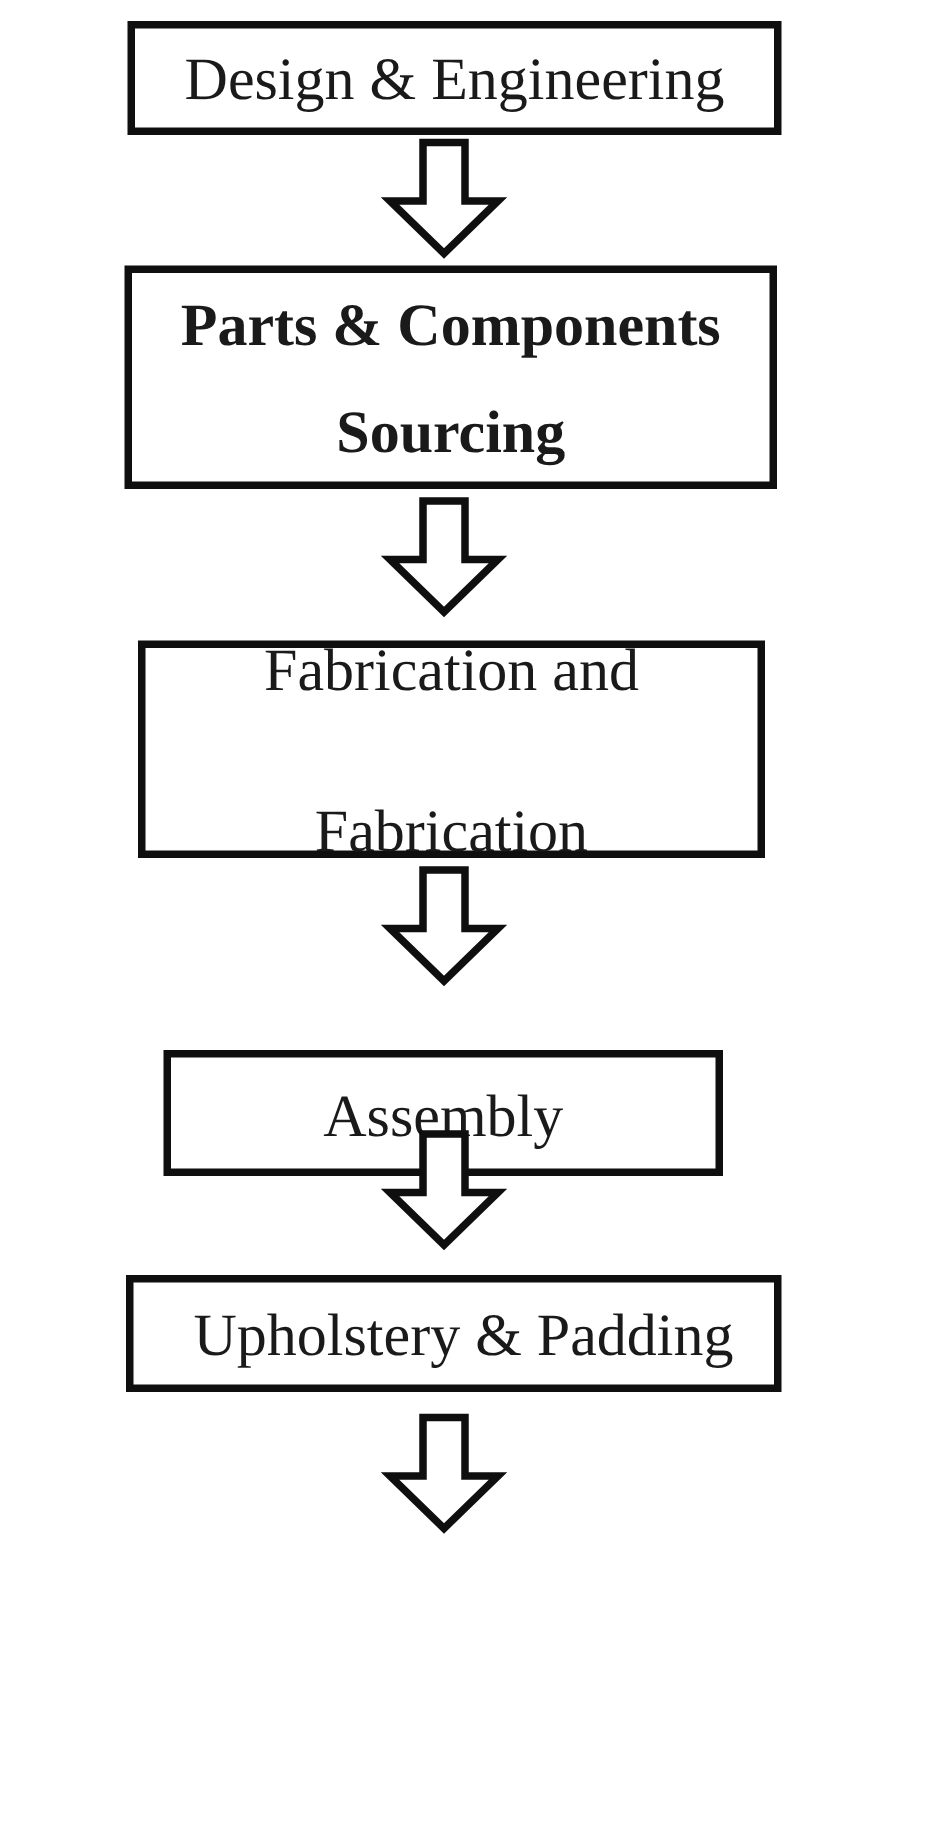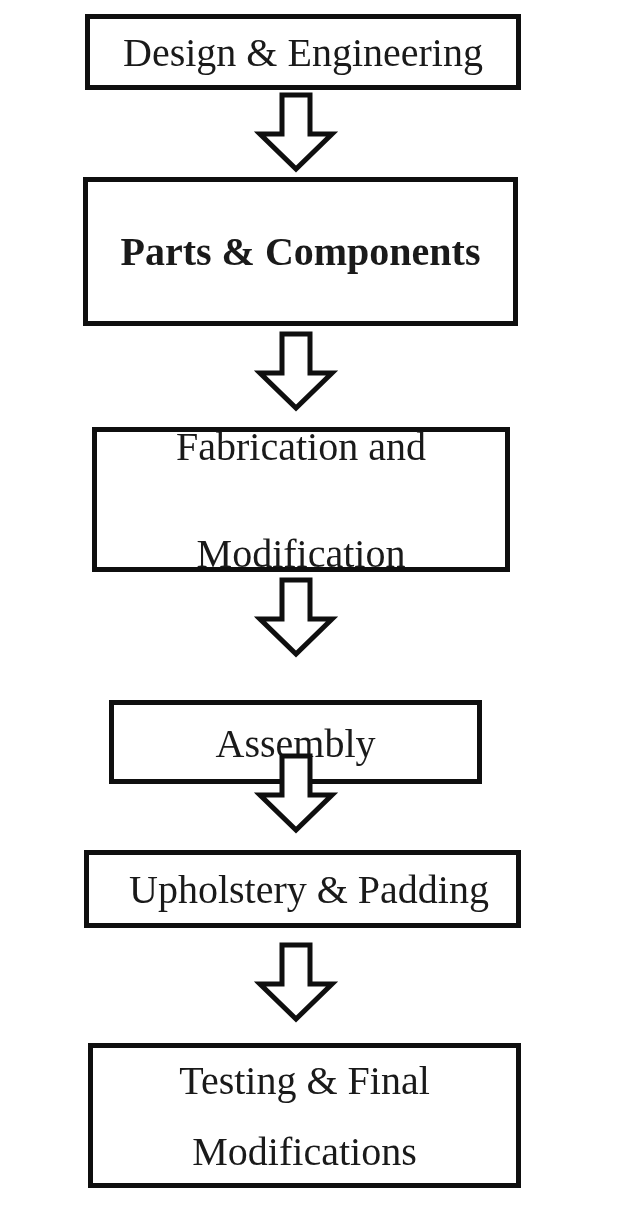--- a/index.html
+++ b/index.html
@@ -66,29 +66,30 @@
   <div class="box b1">
     <span class="line">Design &amp; Engineering</span>
   </div>
 
   <svg class="arrow a1" viewBox="0 0 90 80" aria-hidden="true">
     <polygon points="31,3 59,3 59,42 81,42 45,77 9,42 31,42"></polygon>
   </svg>
 
   <div class="box b2">
     <span class="line">Parts &amp; Components</span>
+    <span class="line">Sourcing</span>
   </div>
 
   <svg class="arrow a2" viewBox="0 0 90 80" aria-hidden="true">
     <polygon points="31,3 59,3 59,42 81,42 45,77 9,42 31,42"></polygon>
   </svg>
 
   <div class="box b3">
     <span class="line">Fabrication and</span>
-    <span class="line">Modification</span>
+    <span class="line">Fabrication</span>
   </div>
 
   <svg class="arrow a3" viewBox="0 0 90 80" aria-hidden="true">
     <polygon points="31,3 59,3 59,42 81,42 45,77 9,42 31,42"></polygon>
   </svg>
 
   <div class="box b4">
     <span class="line">Assembly</span>
   </div>
 
@@ -97,18 +98,14 @@
   </svg>
 
   <div class="box b5">
     <span class="line">Upholstery &amp; Padding</span>
   </div>
 
   <svg class="arrow a5" viewBox="0 0 90 80" aria-hidden="true">
     <polygon points="31,3 59,3 59,42 81,42 45,77 9,42 31,42"></polygon>
   </svg>
 
-  <div class="box b6">
-    <span class="line">Testing &amp; Final</span>
-    <span class="line">Modifications</span>
-  </div>
 
 </div>
 
 </body></html>

